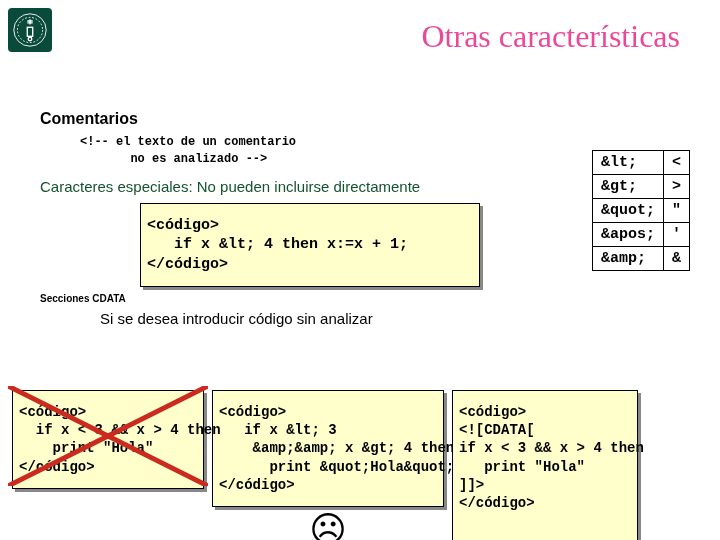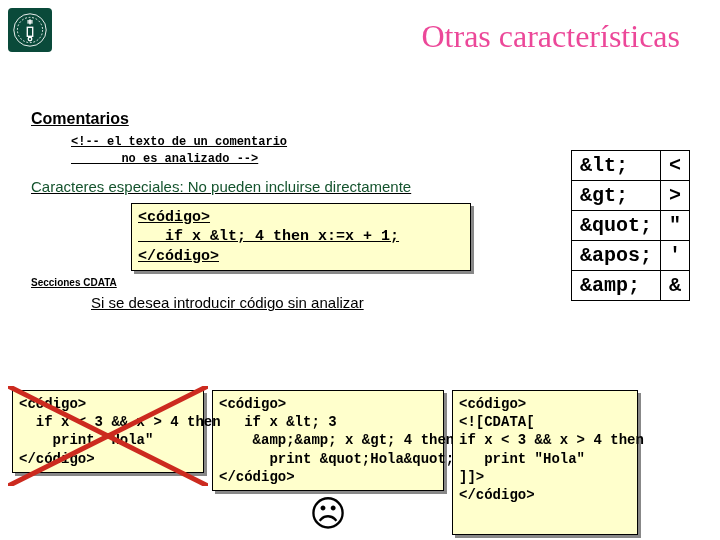--- a/index.html
+++ b/index.html
@@ -28,23 +28,22 @@
     position: absolute;
     top: 18px;
     right: 40px;
     font-size: 32px;
     font-family: "Times New Roman", serif;
     color: #ec4899;
   }
   .content {
     position: absolute;
     top: 110px;
-    left: 31px;
+    left: 40px;
     right: 20px;
-    text-decoration: underline;
   }
   .heading {
     font-size: 16px;
     font-weight: bold;
     color: #000;
     margin-bottom: 6px;
   }
   .code-block-main {
     font-family: "Courier New", monospace;
     font-size: 12px;
@@ -60,21 +59,21 @@
     margin-top: 10px;
     margin-bottom: 8px;
   }
   .code-block-yellow {
     background: #ffffcc;
     border: 1px solid #000;
     box-shadow: 3px 3px 0 #888;
     font-family: "Courier New", monospace;
     font-size: 15px;
     font-weight: bold;
-    padding: 4px 6px;
+    padding: 12px 6px;
     white-space: pre;
     line-height: 1.3;
   }
   .inline1 {
     margin-left: 100px;
     width: 340px;
     margin-bottom: 6px;
   }
   .section2 { margin-top: 4px; font-size: 10px; font-weight: bold; }
   .bottomrow {
@@ -96,21 +95,21 @@
     position: absolute;
     top: -4px; left: -4px; right: -4px; bottom: -4px;
     pointer-events: none;
   }
   .entity-table {
     position: absolute;
     top: 150px;
     right: 30px;
     border-collapse: collapse;
     font-family: "Courier New", monospace;
-    font-size: 20px;
+    font-size: 15px;
     font-weight: bold;
   }
   .entity-table td {
     border: 1px solid #000;
     padding: 3px 8px;
     background: #fff;
   }
   .sad {
     font-size: 36px;
     text-align: center;

